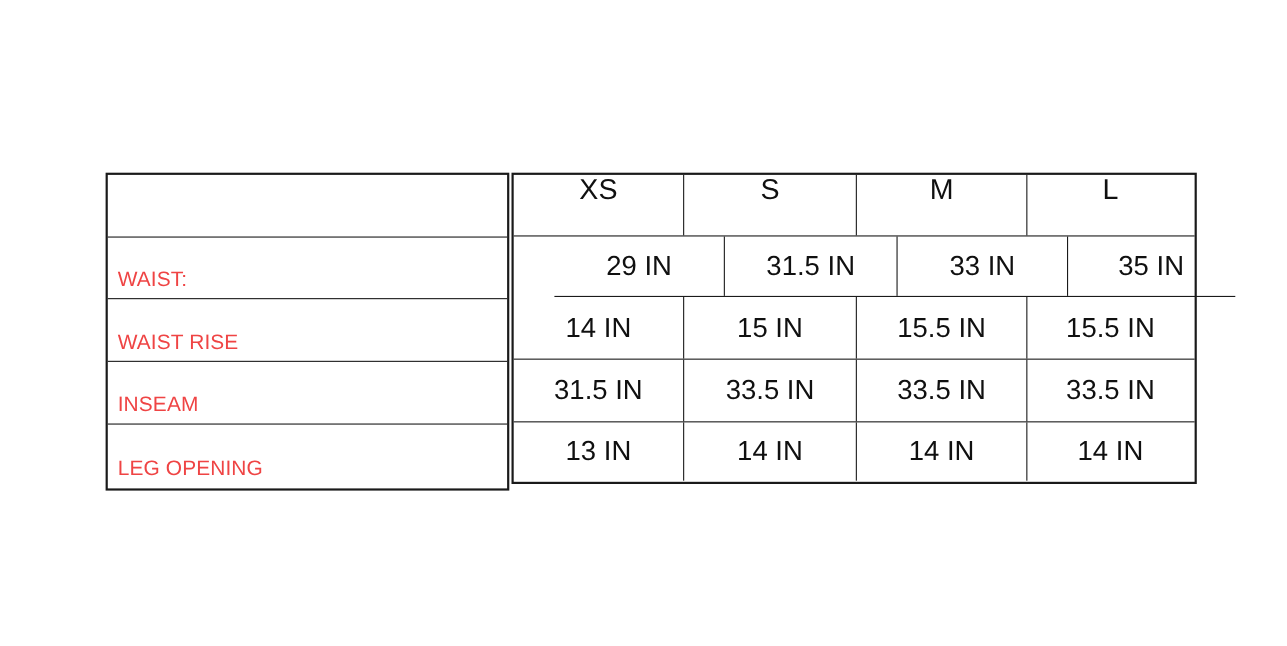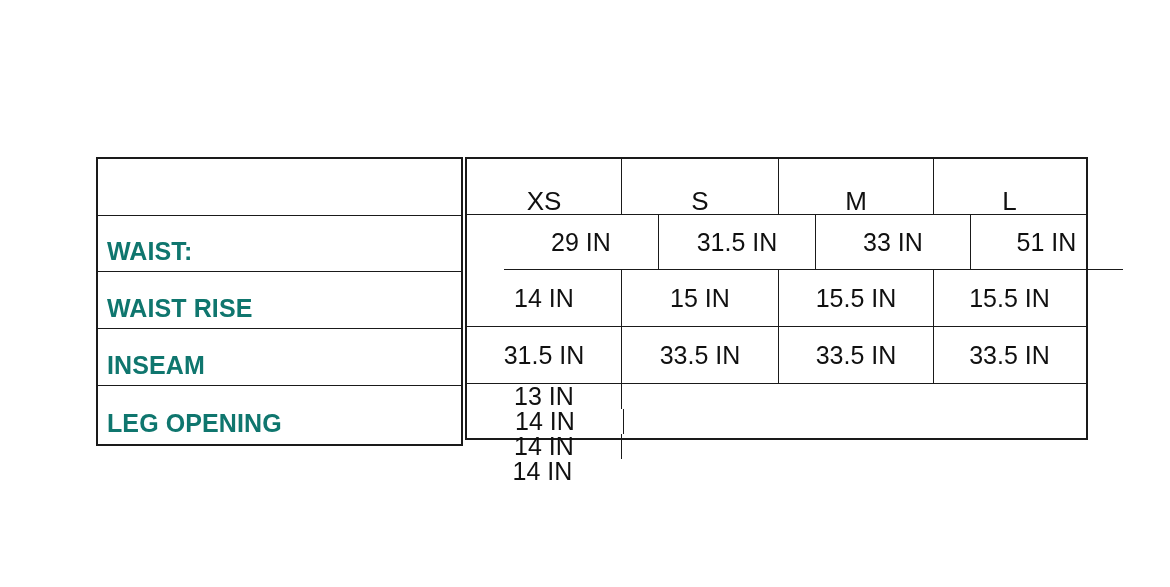--- a/index.html
+++ b/index.html
@@ -40,28 +40,27 @@
     left: 0;
     width: 100%;
     box-sizing: border-box;
     border-bottom: 1.6px solid #1a1a1a;
     display: flex;
     align-items: flex-end;
   }
   .label-row.last { border-bottom: none; text-align: center; }
   .label-text {
     display: block;
-    font-size: 25px;
-    color: #0f766e;
+    font-size: 19px;
+    color: #ef4444;
     letter-spacing: 0.1px;
     padding-left: 9px;
     padding-bottom: 7px;
     white-space: nowrap;
     line-height: 1;
-    font-weight: bold;
   }
 
   
   .value-table {
     position: absolute;
     left: 465px;
     top: 157px;
     width: 623px;
     height: 283px;
     border: 2.5px solid #1a1a1a;
@@ -70,21 +69,21 @@
     z-index: 2;
   }
   .value-row {
     position: absolute;
     left: 0;
     width: 100%;
     box-sizing: border-box;
     border-bottom: 1.6px solid #1a1a1a;
     display: flex;
   }
-  .value-row.last { border-bottom: none; flex-direction: column; }
+  .value-row.last { border-bottom: none; }
   .value-cell {
     box-sizing: border-box;
     border-right: 1.6px solid #1a1a1a;
     display: flex;
     align-items: center;
     justify-content: center;
     height: 100%;
   }
   .value-cell.last-col { border-right: none; }
   .value-text {
@@ -93,21 +92,21 @@
     line-height: 1;
     white-space: nowrap;
   }
   .header-text {
     font-size: 26px;
     color: #101010;
     line-height: 1;
     white-space: nowrap;
   }
   
-  .header-row .value-cell { align-items: flex-end; }
+  .header-row .value-cell { align-items: flex-start; }
 </style>
 </head>
 <body>
 
 <div id="size-chart-figure">
 
   <div class="label-table">
 
     <div class="label-row" style="top:0px; height:57px;">
       <span class="label-text"></span>
@@ -152,21 +151,21 @@
       <div class="value-cell" style="width:155px;">
         <span class="value-text">29 IN</span>
       </div>
       <div class="value-cell" style="width:157px;">
         <span class="value-text">31.5 IN</span>
       </div>
       <div class="value-cell" style="width:155px;text-align:right;">
         <span class="value-text">33 IN</span>
       </div>
       <div class="value-cell last-col" style="width:151px;">
-        <span class="value-text">51 IN</span>
+        <span class="value-text">35 IN</span>
       </div>
     </div>
 
     <div class="value-row" style="top:111px; height:57px;">
       <div class="value-cell" style="width:155px;">
         <span class="value-text">14 IN</span>
       </div>
       <div class="value-cell" style="width:157px;text-align:right;">
         <span class="value-text">15 IN</span>
       </div>

